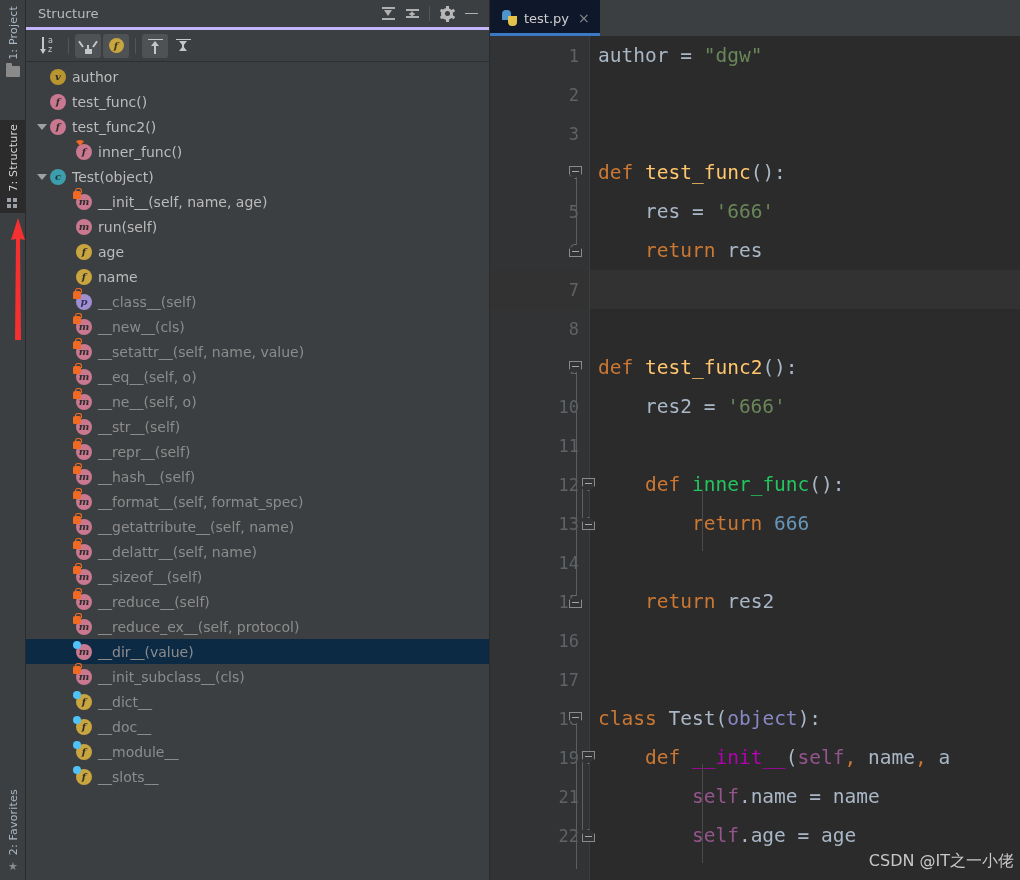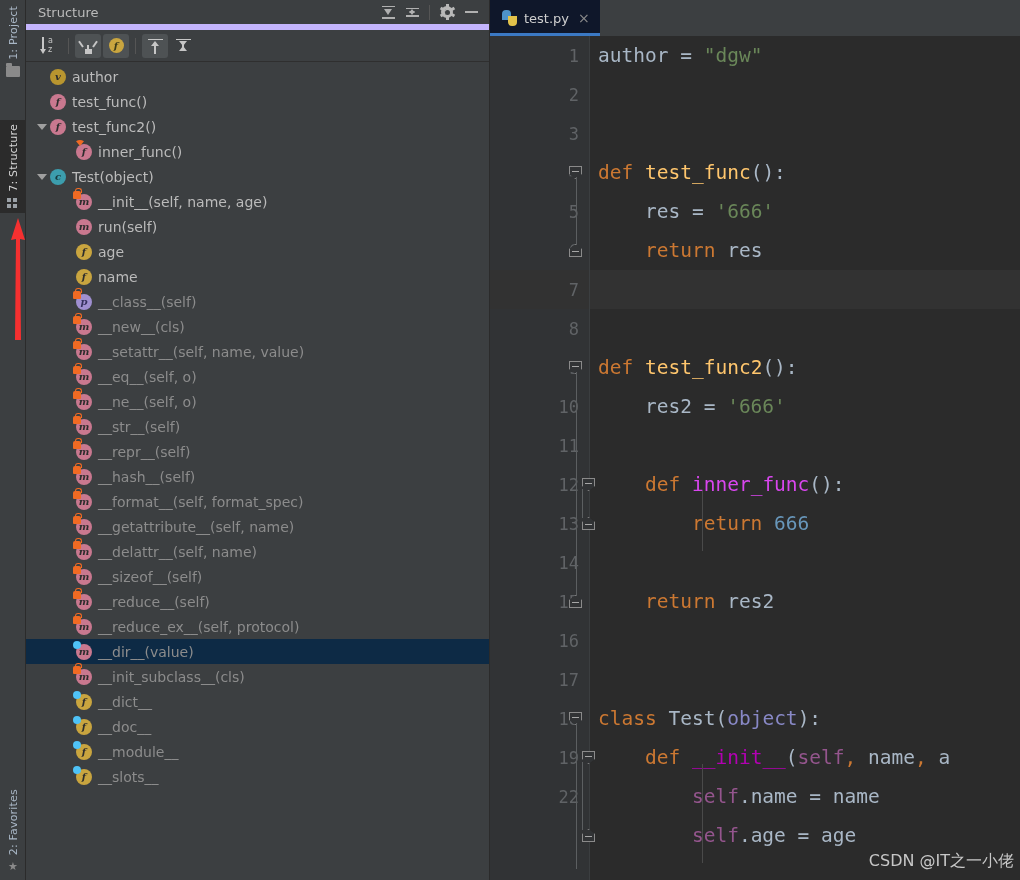--- a/index.html
+++ b/index.html
@@ -54,21 +54,21 @@
 
   
   .structure {
     width: 464px; flex: 0 0 464px; height: 880px;
     background: #3c3f41; display: flex; flex-direction: column;
     border-right: 1px solid #2b2b2b;
   }
   .st-header {
     height: 30px; display: flex; align-items: center;
     padding: 0 6px 0 12px; background: #3c3f41;
-    border-bottom: 6px solid #c4b5fd;
+    border-bottom: 3px solid #c4b5fd;
   }
   .st-title { font-size: 13px; color: #bbbbbb; flex: 1; }
   .hdr-btn {
     width: 24px; height: 22px; display:flex; align-items:center; justify-content:center;
     cursor: default; position: relative;
   }
   .hdr-sep { width:1px; height:15px; background:#555; margin:0 5px; }
 
   .ic-expand, .ic-collapse { width:15px; height:15px; position:relative; }
   .ic-expand::before, .ic-expand::after,
@@ -251,21 +251,21 @@
   }
   .cline.cur { background: #323232; }
   .kw { color: #cc7832; }
   .fn { color: #ffc66d; }
   .str { color: #6a8759; }
   .num { color: #6897bb; }
   .ident { color: #a9b7c6; }
   .selfkw { color: #94558d; }
   .magic { color: #b200b2; }
   .pred { color: #8888c6; }
-  .dimfn { color: #d946ef; }
+  .dimfn { color: #22c55e; }
   .indentguide {
     position:absolute; width:1px; background:#4a4a4a;
   }
 
   .watermark {
     position: absolute; right: 6px; bottom: 8px;
     font-size: 16px; color: #c7c7c7;
     font-family: "DejaVu Sans", sans-serif;
     pointer-events: none;
   }
@@ -603,20 +603,21 @@
           <div class="gline">10</div>
           <div class="gline">11</div>
           <div class="gline">12</div>
           <div class="gline">13</div>
           <div class="gline">14</div>
           <div class="gline">15</div>
           <div class="gline">16</div>
           <div class="gline">17</div>
           <div class="gline">18</div>
           <div class="gline">19</div>
+          <div class="gline">21</div>
           <div class="gline">22</div>
           <div class="folds">
             <div class="fold open" style="top: 130px;"></div>
             <div class="fold end" style="top: 208px;"></div>
             <div class="fold open" style="top: 325px;"></div>
             <div class="fold open" style="top: 442px; right: -6px;"></div>
             <div class="fold end" style="top: 481px; right: -6px;"></div>
             <div class="fold end" style="top: 559px;"></div>
             <div class="fold open" style="top: 676px;"></div>
             <div class="fold open" style="top: 715px; right: -6px;"></div>

